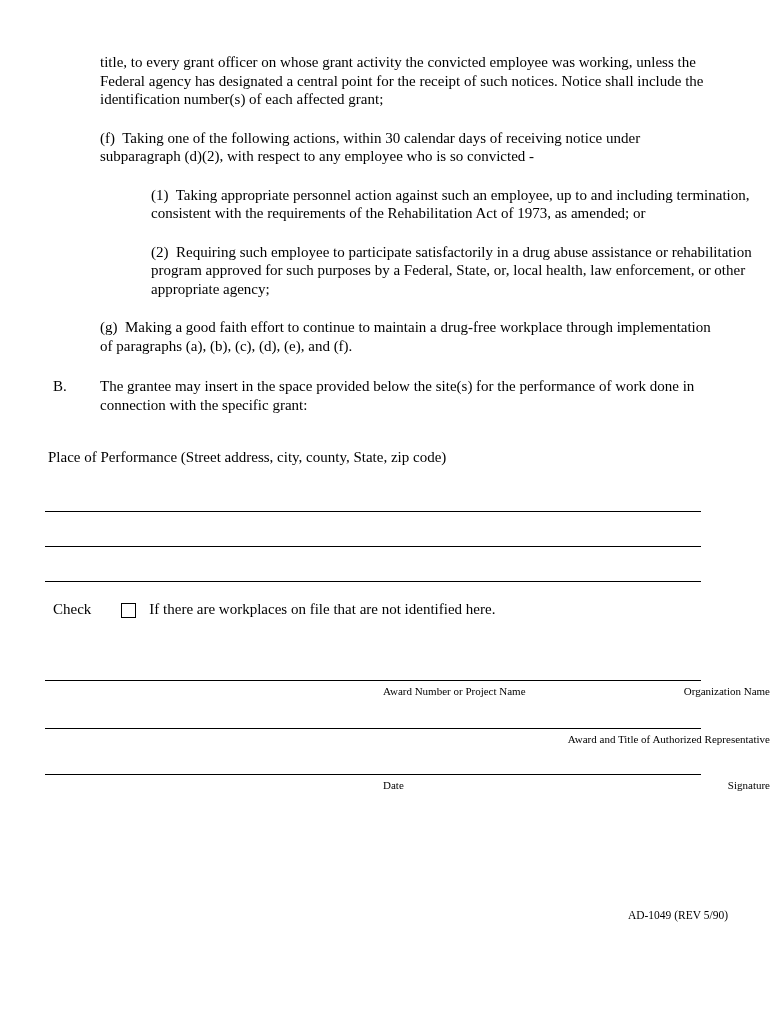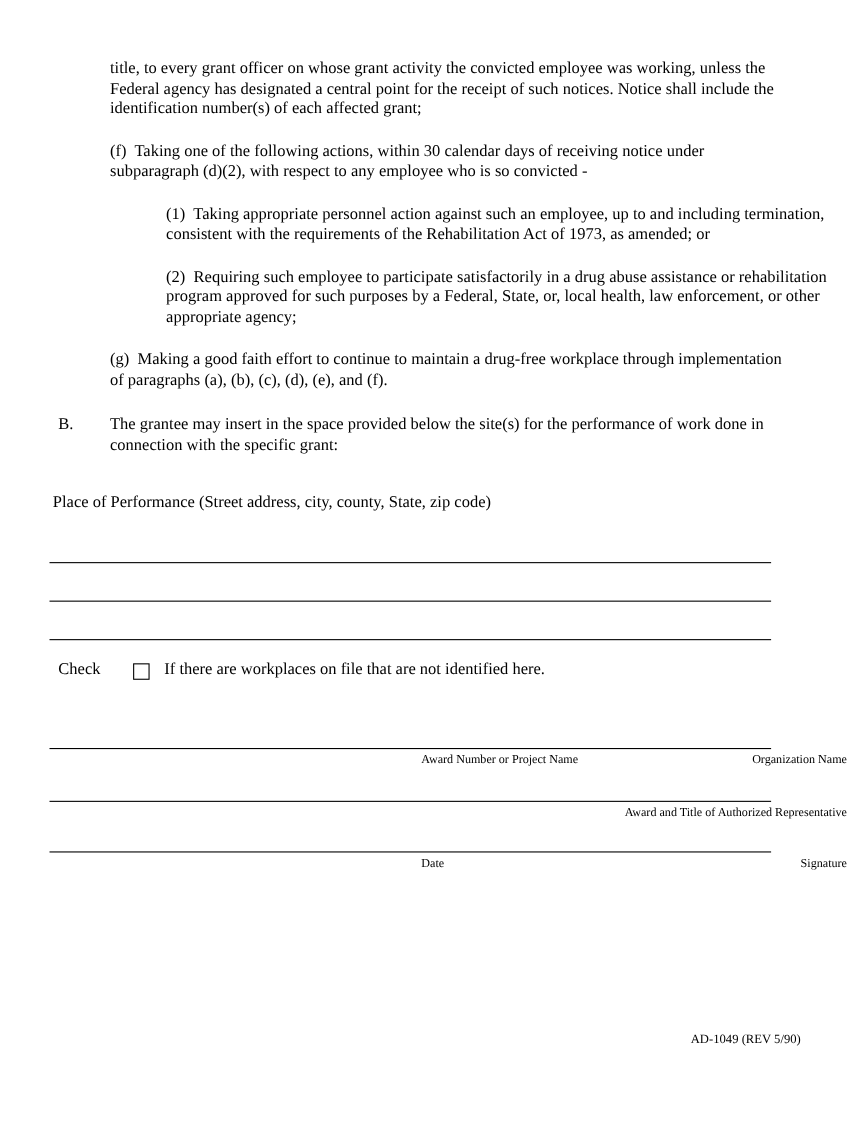--- a/index.html
+++ b/index.html
@@ -58,21 +58,21 @@
     height: 14px;
     font-size: 11px;
     line-height: 14px;
     text-align: right;
   }
   .sig-label-right { position: absolute; left: 330px; top: 0; }
   .gap-row-2 { margin-top: 30px; }
   .gap-row-3 { margin-top: 28px; }
   .footer {
     position: absolute;
-    top: 938px;
+    top: 908px;
     right: 42px;
     font-size: 11.5px;
     line-height: 14px;
   }
 </style>
 </head>
 <body>
 
 <div class="page">
   <div class="content">

